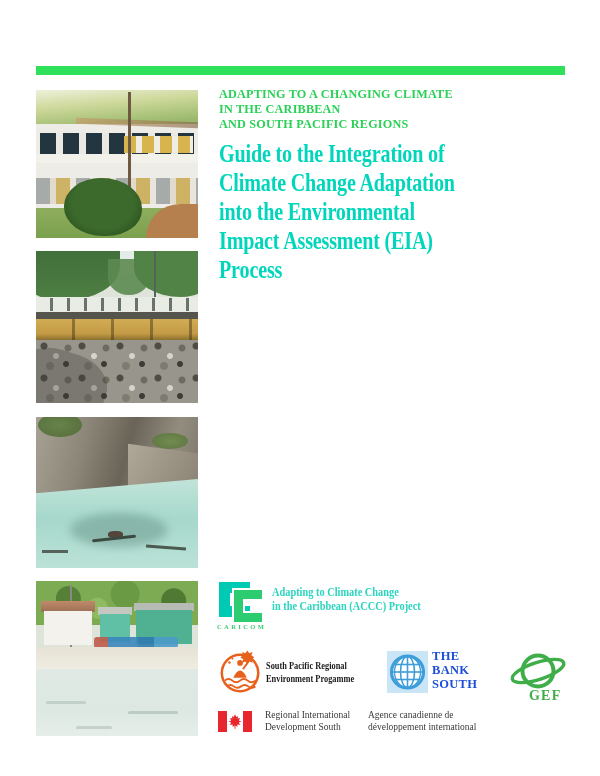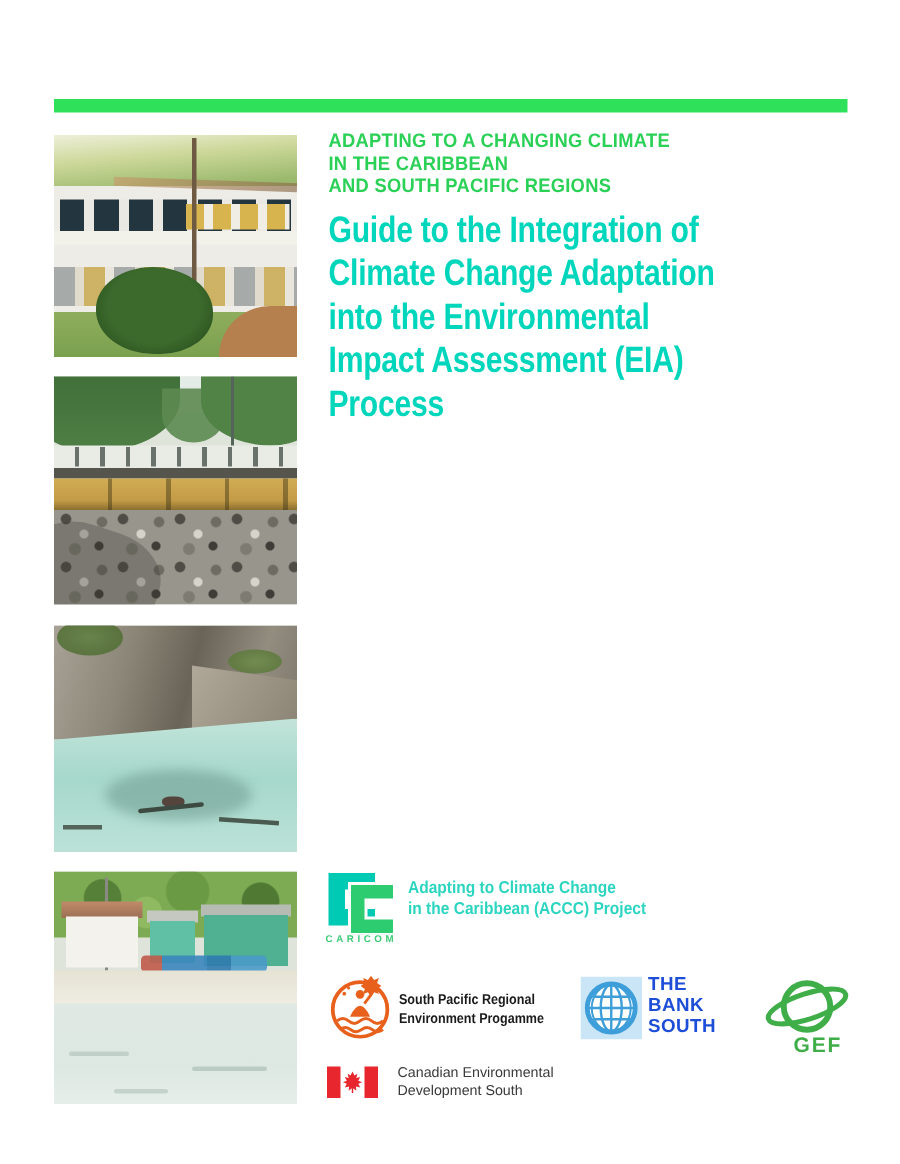--- a/index.html
+++ b/index.html
@@ -1,17 +1,17 @@
 <!DOCTYPE html>
 <html><head>
 <meta charset="utf-8">
 <style>
   html,body{margin:0;padding:0;background:#ffffff;}
   .page{position:relative;width:600px;height:776px;background:#ffffff;overflow:hidden;
-        font-family:Liberation Sans, sans-serif;}
+        font-family:Liberation Serif, serif;}
 
   
   .top-bar{position:absolute;left:36px;top:66px;width:529px;height:9px;background:#2ee05a;}
 
   
   .kicker{position:absolute;left:219px;top:86px;color:#2bd157;font-weight:bold;
           font-size:13px;line-height:15px;letter-spacing:.2px;white-space:nowrap;
           transform:scaleX(.94);transform-origin:left top;}
   .title{position:absolute;left:219px;top:139px;color:#00d6bb;font-weight:bold;
          font-size:24.5px;line-height:29px;letter-spacing:-.2px;white-space:nowrap;
@@ -261,17 +261,21 @@
   <div class="gef-label">GEF</div>
 
   <div class="canada-flag">
     <div class="flag-bar-l"></div>
     <div class="flag-bar-r"></div>
     <svg class="flag-leaf" viewBox="0 0 100 100">
       <path d="M50 5 L58 22 L70 15 L66 32 L82 28 L74 44 L90 50 L74 56 L82 72 L64 68 L66 85 L53 75 L53 95 L47 95 L47 75 L34 85 L36 68 L18 72 L26 56 L10 50 L26 44 L18 28 L34 32 L30 15 L42 22 Z" fill="#e8262d"></path>
     </svg>
   </div>
   <div class="cida-en">
-    <div>Canadian Environmental</div>
+    <div>Regional International</div>
     <div>Development South</div>
   </div>
+  <div class="cida-fr">
+    <div>Agence canadienne de</div>
+    <div>développement international</div>
+  </div>
 
 </div>
 
 </body></html>

